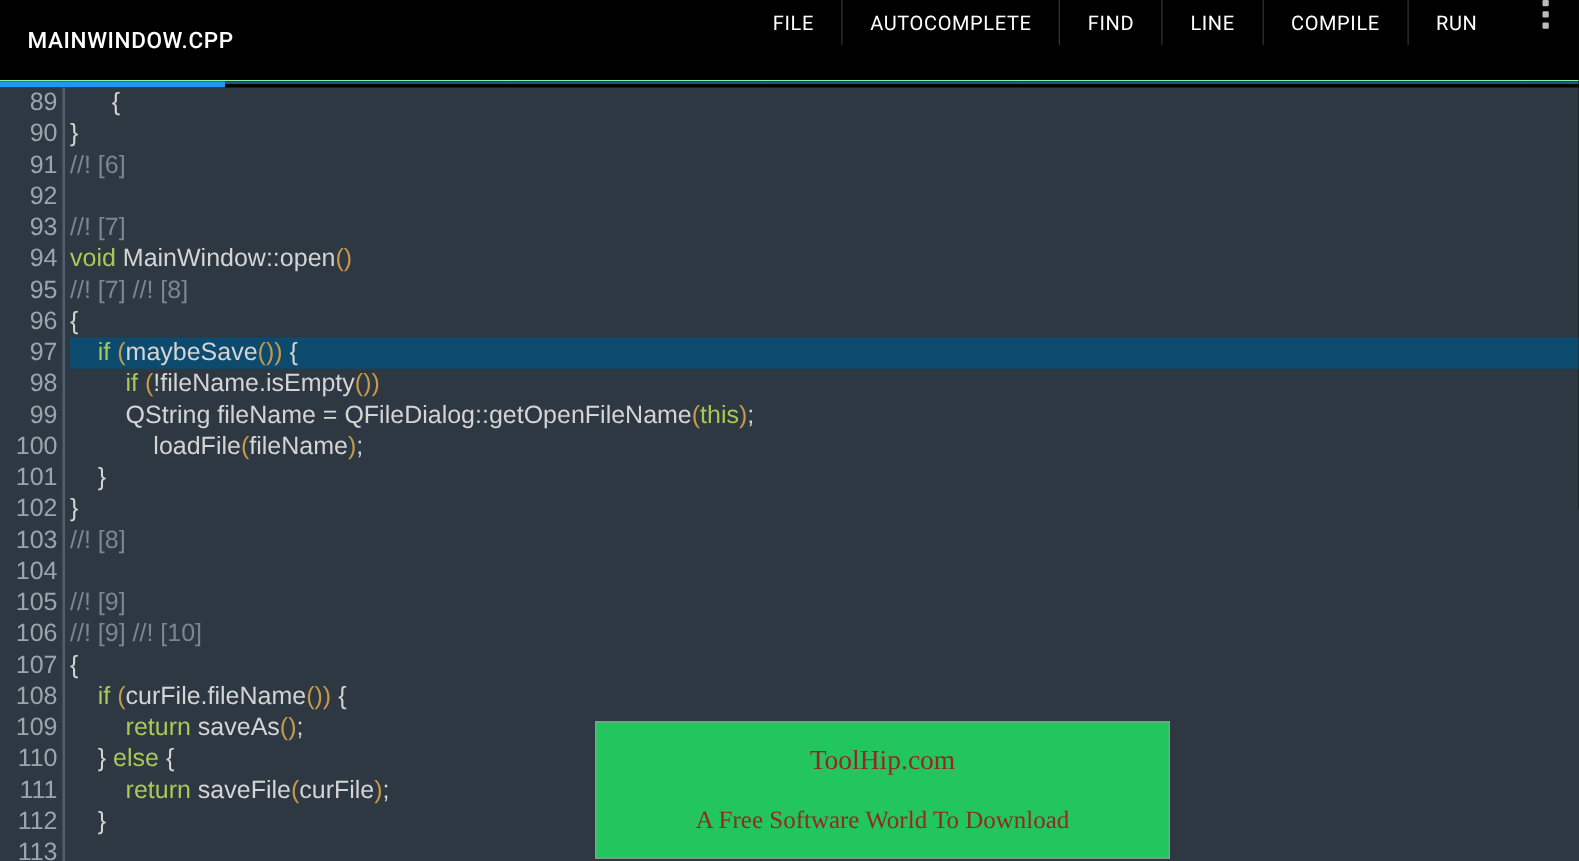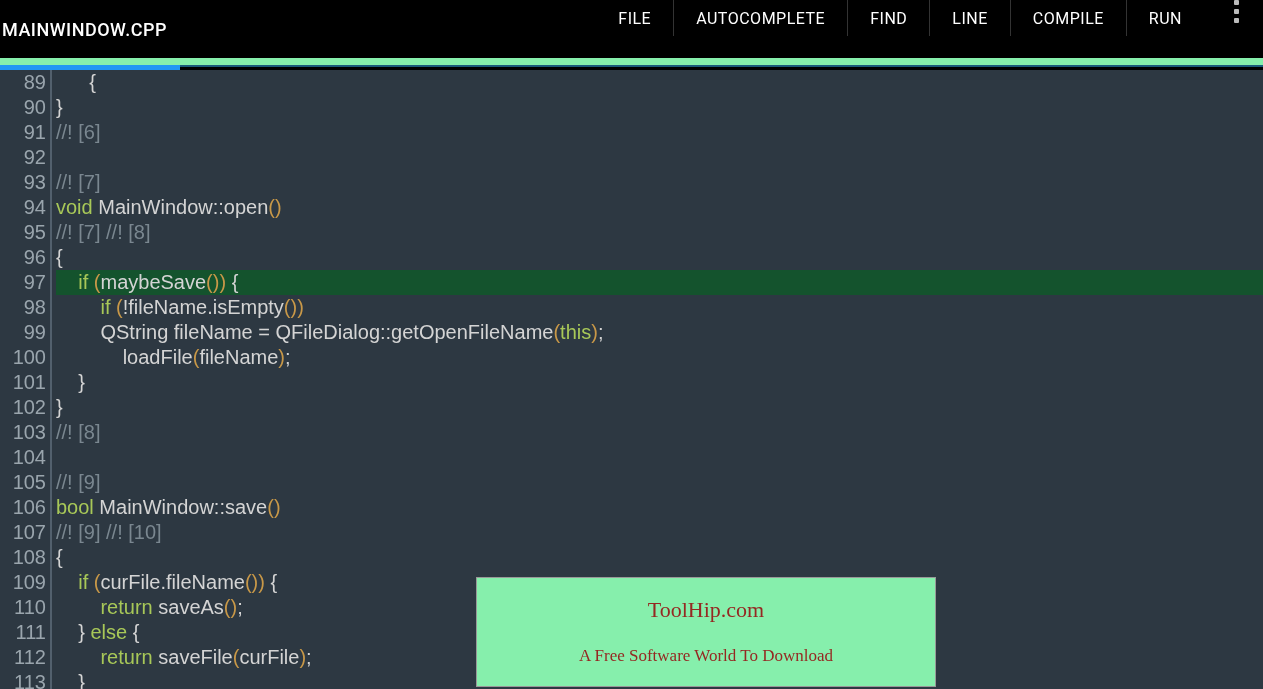--- a/index.html
+++ b/index.html
@@ -14,22 +14,22 @@
       height: 689px;
       overflow: hidden;
       position: relative;
     }
     .header {
       background: #000;
       height: 65px;
       display: flex;
       align-items: center;
       justify-content: space-between;
-      padding: 0 14px 0 2px;
-      border-bottom: 7px solid #86efac;
+      padding: 0 14px 0 22px;
+      border-bottom: 1px solid #86efac;
     }
     .filename-tab {
       color: #fff;
       font-size: 18px;
       font-weight: 500;
       letter-spacing: 0.5px;
     }
     .menu {
       display: flex;
       align-items: flex-start;
@@ -120,48 +120,48 @@
       font-family: Arial, sans-serif;
       font-size: 20px;
     }
     .code-line {
       height: 25px;
       line-height: 25px;
       white-space: pre;
       color: #d4d4d4;
     }
     .code-line.highlighted {
-      background: #14532d;
+      background: #0c4a6e;
     }
     .tok-comment { color: #7a8790; }
     .tok-keyword { color: #a8c858; }
     .tok-paren { color: #c89848; }
     .tok-brace { color: #d4d4d4; }
     .tok-text { color: #d4d4d4; }
     .watermark-box {
       position: absolute;
       left: 476px;
       top: 577px;
       width: 460px;
       height: 110px;
-      background: #86efac;
+      background: #22c55e;
       border: 1px solid #999;
       display: flex;
       flex-direction: column;
       align-items: center;
       justify-content: center;
       font-family: Georgia, "Times New Roman", serif;
       color: #952822;
     }
     .watermark-title {
       font-size: 22px;
       margin-bottom: 6px;
     }
     .watermark-line {
-      font-size: 17px;
+      font-size: 20px;
       line-height: 1.35;
       margin-top: 16px;
     }
   </style>
 </head>
 <body>
 
 <div class="header">
   <div class="filename-tab">MAINWINDOW.CPP</div>
   <div class="menu">
@@ -224,21 +224,20 @@
       <div class="code-line"><span class="tok-brace">{</span></div>
       <div class="code-line highlighted"><span>    </span><span class="tok-keyword">if</span><span> </span><span class="tok-paren">(</span><span class="tok-text">maybeSave</span><span class="tok-paren">()</span><span class="tok-paren">)</span><span> </span><span class="tok-brace">{</span></div>
       <div class="code-line"><span>        </span><span class="tok-keyword">if</span><span> </span><span class="tok-paren">(</span><span class="tok-text">!fileName.isEmpty</span><span class="tok-paren">()</span><span class="tok-paren">)</span></div>
       <div class="code-line"><span class="tok-text">        QString fileName = QFileDialog::getOpenFileName</span><span class="tok-paren">(</span><span class="tok-keyword">this</span><span class="tok-paren">)</span><span class="tok-text">;</span></div>
       <div class="code-line"><span class="tok-text">            loadFile</span><span class="tok-paren">(</span><span class="tok-text">fileName</span><span class="tok-paren">)</span><span class="tok-text">;</span></div>
       <div class="code-line"><span>    </span><span class="tok-brace">}</span></div>
       <div class="code-line"><span class="tok-brace">}</span></div>
       <div class="code-line"><span class="tok-comment">//! [8]</span></div>
       <div class="code-line"></div>
       <div class="code-line"><span class="tok-comment">//! [9]</span></div>
-      <div class="code-line"><span class="tok-keyword">bool</span><span class="tok-text"> MainWindow::save</span><span class="tok-paren">()</span></div>
       <div class="code-line"><span class="tok-comment">//! [9] //! [10]</span></div>
       <div class="code-line"><span class="tok-brace">{</span></div>
       <div class="code-line"><span>    </span><span class="tok-keyword">if</span><span> </span><span class="tok-paren">(</span><span class="tok-text">curFile.fileName</span><span class="tok-paren">()</span><span class="tok-paren">)</span><span> </span><span class="tok-brace">{</span></div>
       <div class="code-line"><span>        </span><span class="tok-keyword">return</span><span class="tok-text"> saveAs</span><span class="tok-paren">()</span><span class="tok-text">;</span></div>
       <div class="code-line"><span>    </span><span class="tok-brace">}</span><span> </span><span class="tok-keyword">else</span><span> </span><span class="tok-brace">{</span></div>
       <div class="code-line"><span>        </span><span class="tok-keyword">return</span><span class="tok-text"> saveFile</span><span class="tok-paren">(</span><span class="tok-text">curFile</span><span class="tok-paren">)</span><span class="tok-text">;</span></div>
       <div class="code-line"><span>    </span><span class="tok-brace">}</span></div>
     </div>
 </div>
 

